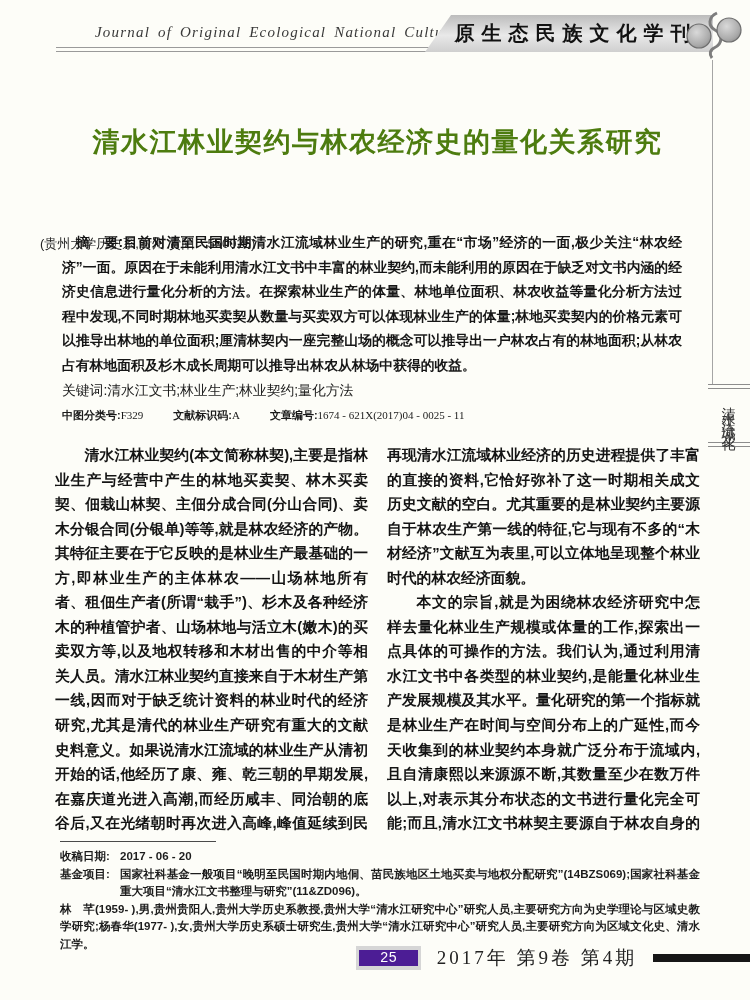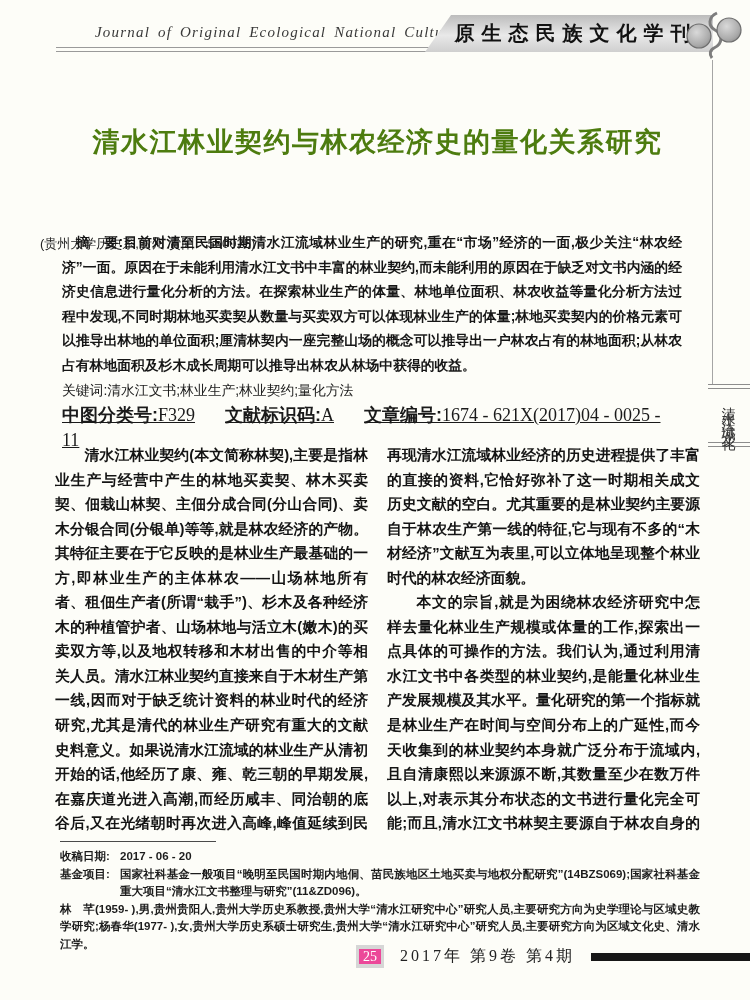--- a/index.html
+++ b/index.html
@@ -51,21 +51,21 @@
     position:absolute;left:40px;top:199px;width:675px;text-align:left;
     font-size:13px;font-weight:500;color:#222;margin-top:36px;
   }
   
   .abstract-block{position:absolute;left:62px;top:231px;width:620px;}
   .abstract-p{
     margin:0;text-indent:1em;font-size:13.8px;font-weight:600;
     line-height:24.6px;text-align:justify;color:#161616;
   }
   .kw-p{margin:0;font-size:13.8px;font-weight:400;line-height:24.6px;}
-  .meta-p{margin:0;font-size:18px;font-weight:600;line-height:24.6px;text-decoration:underline;}
+  .meta-p{margin:0;font-size:11px;font-weight:600;line-height:24.6px;}
   .meta-val{font-family:"Liberation Serif","DejaVu Serif",serif;font-weight:500;}
   .meta-gap{margin-left:30px;}
   
   .columns{
     position:absolute;left:55px;top:443px;width:646px;height:393px;
     display:flex;gap:19px;overflow:hidden;
   }
   .col{width:313px;overflow:hidden;}
   .col p{
     margin:0;font-size:14.8px;font-weight:600;line-height:24.55px;
@@ -78,26 +78,26 @@
   .fn-row{display:flex;font-size:11.5px;line-height:17.6px;font-weight:600;color:#1c1c1c;}
   .fn-label{flex:0 0 60px;white-space:nowrap;}
   .fn-text{flex:1;text-align:justify;}
   
   .footer{
     position:absolute;left:356px;right:0;top:945px;
     display:flex;align-items:center;gap:16px;
   }
   .pagebox{background:#d6d6d6;padding:2px 3px;flex:0 0 auto;}
   .pagebox-inner{
-    background:#ec4899;color:#fff;padding:0 4px;
-    font-family:Liberation Serif, serif;font-size:14px;line-height:19px;
+    background:#4c1d95;color:#fff;padding:0 21px;
+    font-family:Liberation Mono, monospace;font-size:14px;line-height:19px;
   }
   .issue{
     font-family:"Liberation Serif","DejaVu Serif",serif;
-    font-size:16px;letter-spacing:3px;color:#222;white-space:nowrap;font-weight:500;text-align:right;
+    font-size:19px;letter-spacing:3px;color:#222;white-space:nowrap;font-weight:500;text-align:right;
   }
   .footer-bar{flex:1;height:8px;background:#171717;}
 </style>
 </head>
 <body>
 
 <div class="page">
 
   <div class="journal-en">Journal of Original Ecological National Culture</div>
   <div class="header-rule"></div>

